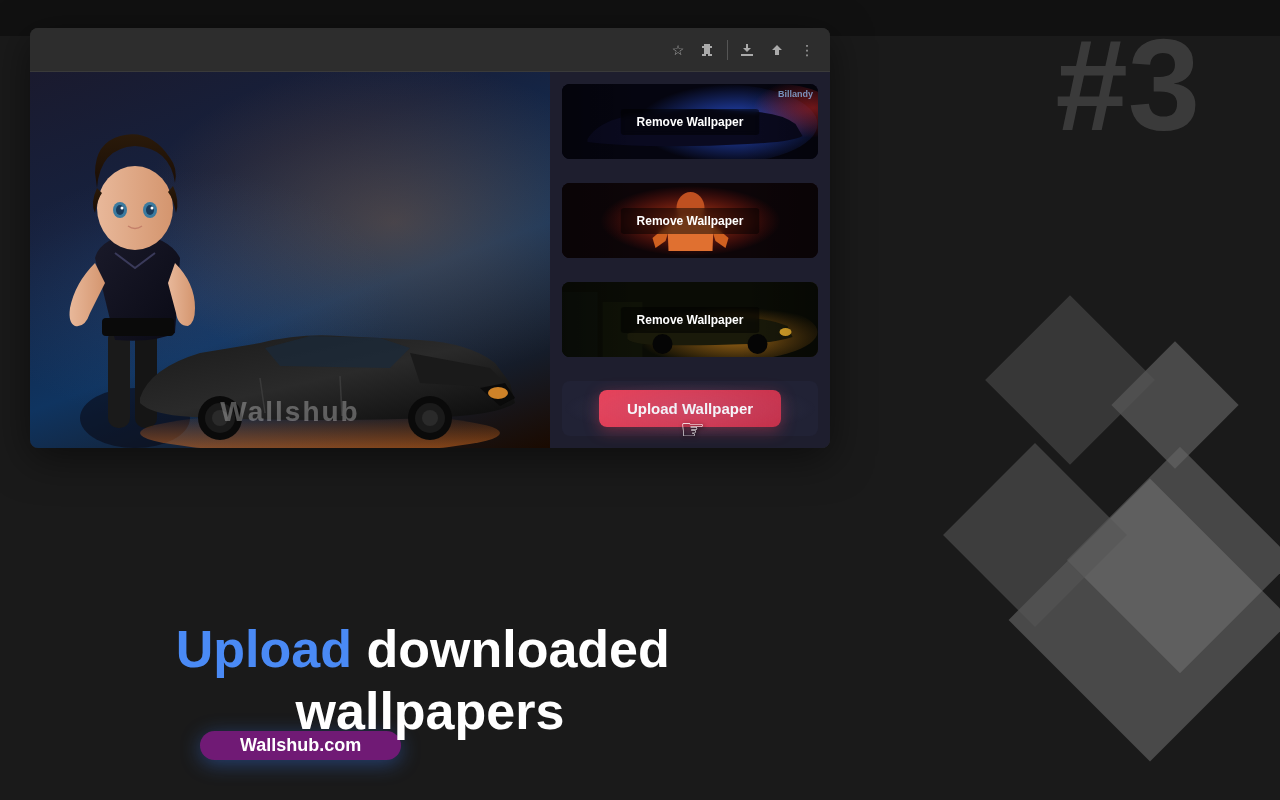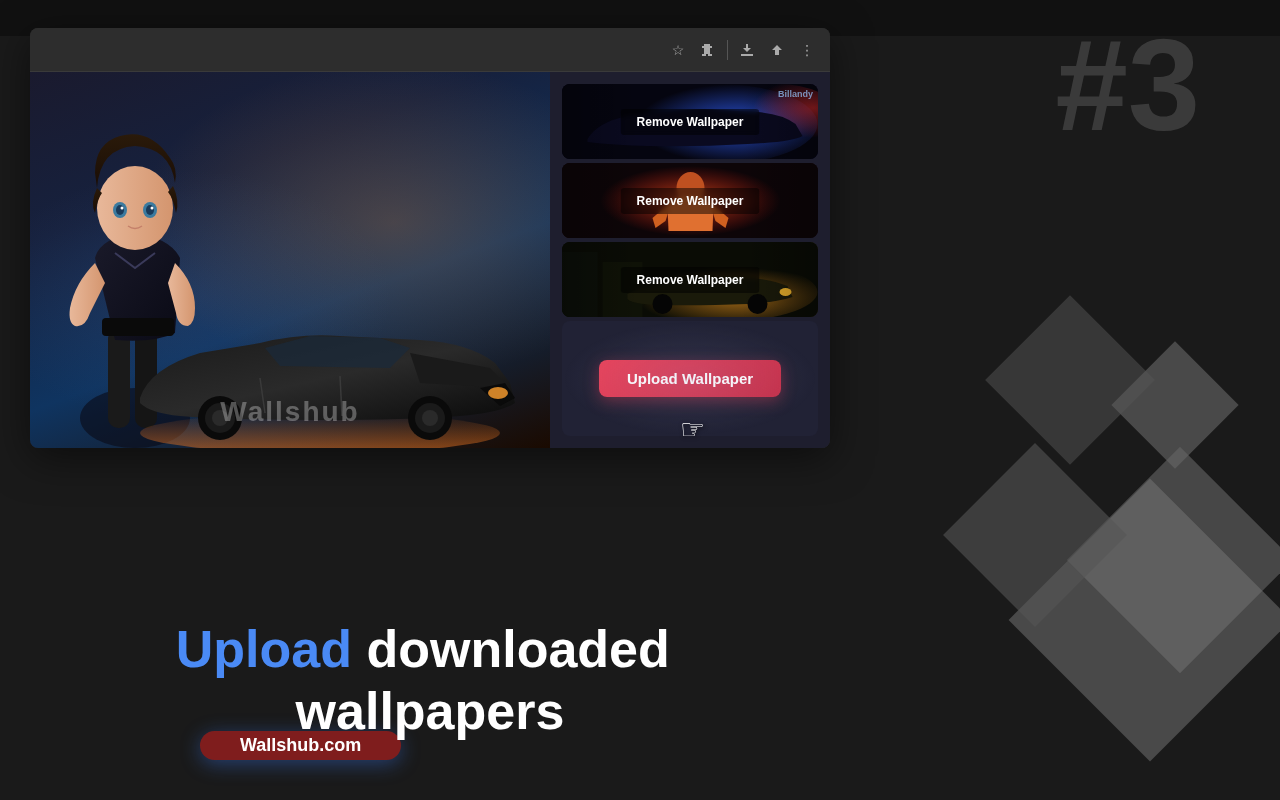--- a/index.html
+++ b/index.html
@@ -102,21 +102,21 @@
       letter-spacing: 2px;
     }
 
     
     .extension-panel {
       flex: 1;
       background: #1e1e2e;
       padding: 12px;
       display: flex;
       flex-direction: column;
-      gap: 4px;
+      gap: 24px;
       overflow-y: auto;
     }
 
     .wallpaper-item {
       width: 100%;
       height: 75px;
       border-radius: 8px;
       position: relative;
       overflow: hidden;
       cursor: pointer;
@@ -206,21 +206,21 @@
       font-size: 28px;
       color: white;
       filter: drop-shadow(1px 1px 2px black);
     }
 
     
     .wallshub-btn {
       position: absolute;
       bottom: 40px;
       left: 200px;
-      background: #7f1d1d;
+      background: #701a75;
       color: white;
       font-size: 18px;
       font-weight: 700;
       padding: 4px 40px;
       border-radius: 50px;
       cursor: pointer;
       box-shadow: 0 4px 20px rgba(58,122,245,0.4);
     }
 
     

